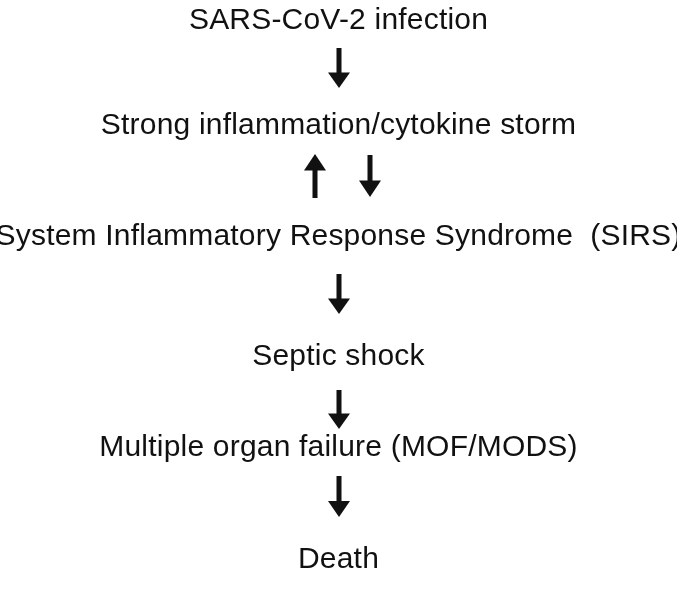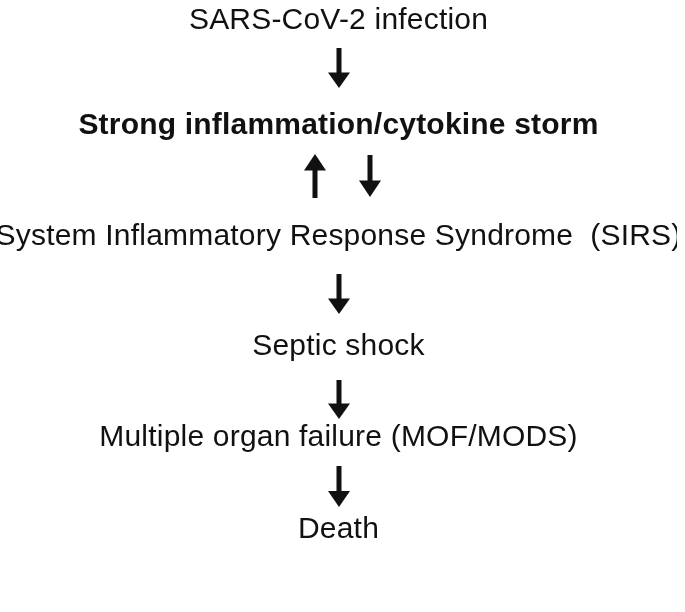--- a/index.html
+++ b/index.html
@@ -41,29 +41,29 @@
     display: flex;
     flex-direction: row;
     align-items: center;
     gap: 31px;
     
     margin-left: 8px;
   }
   
   .r-title   { margin-top: 2px;  }
   .r-arrow1  { margin-top: 13px; }
-  .r-storm   { margin-top: 19px; font-weight: bold; }
+  .r-storm   { margin-top: 19px; }
   .r-pair    { margin-top: 14px; }
   .r-sirs    { margin-top: 20px; }
   .r-arrow2  { margin-top: 23px; }
-  .r-septic  { margin-top: 14px; }
+  .r-septic  { margin-top: 24px; }
   .r-arrow3  { margin-top: 19px; }
   .r-mof     { }
   .r-arrow4  { margin-top: 14px; }
-  .r-death   { margin-top: 4px; }
+  .r-death   { margin-top: 24px; }
 </style>
 </head>
 <body>
 
 <div class="diagram">
 
   <div class="node r-title">SARS-CoV-2 infection</div>
 
   <div class="arrow r-arrow1">
     <svg width="24" height="40" viewBox="0 0 24 40" aria-hidden="true">

